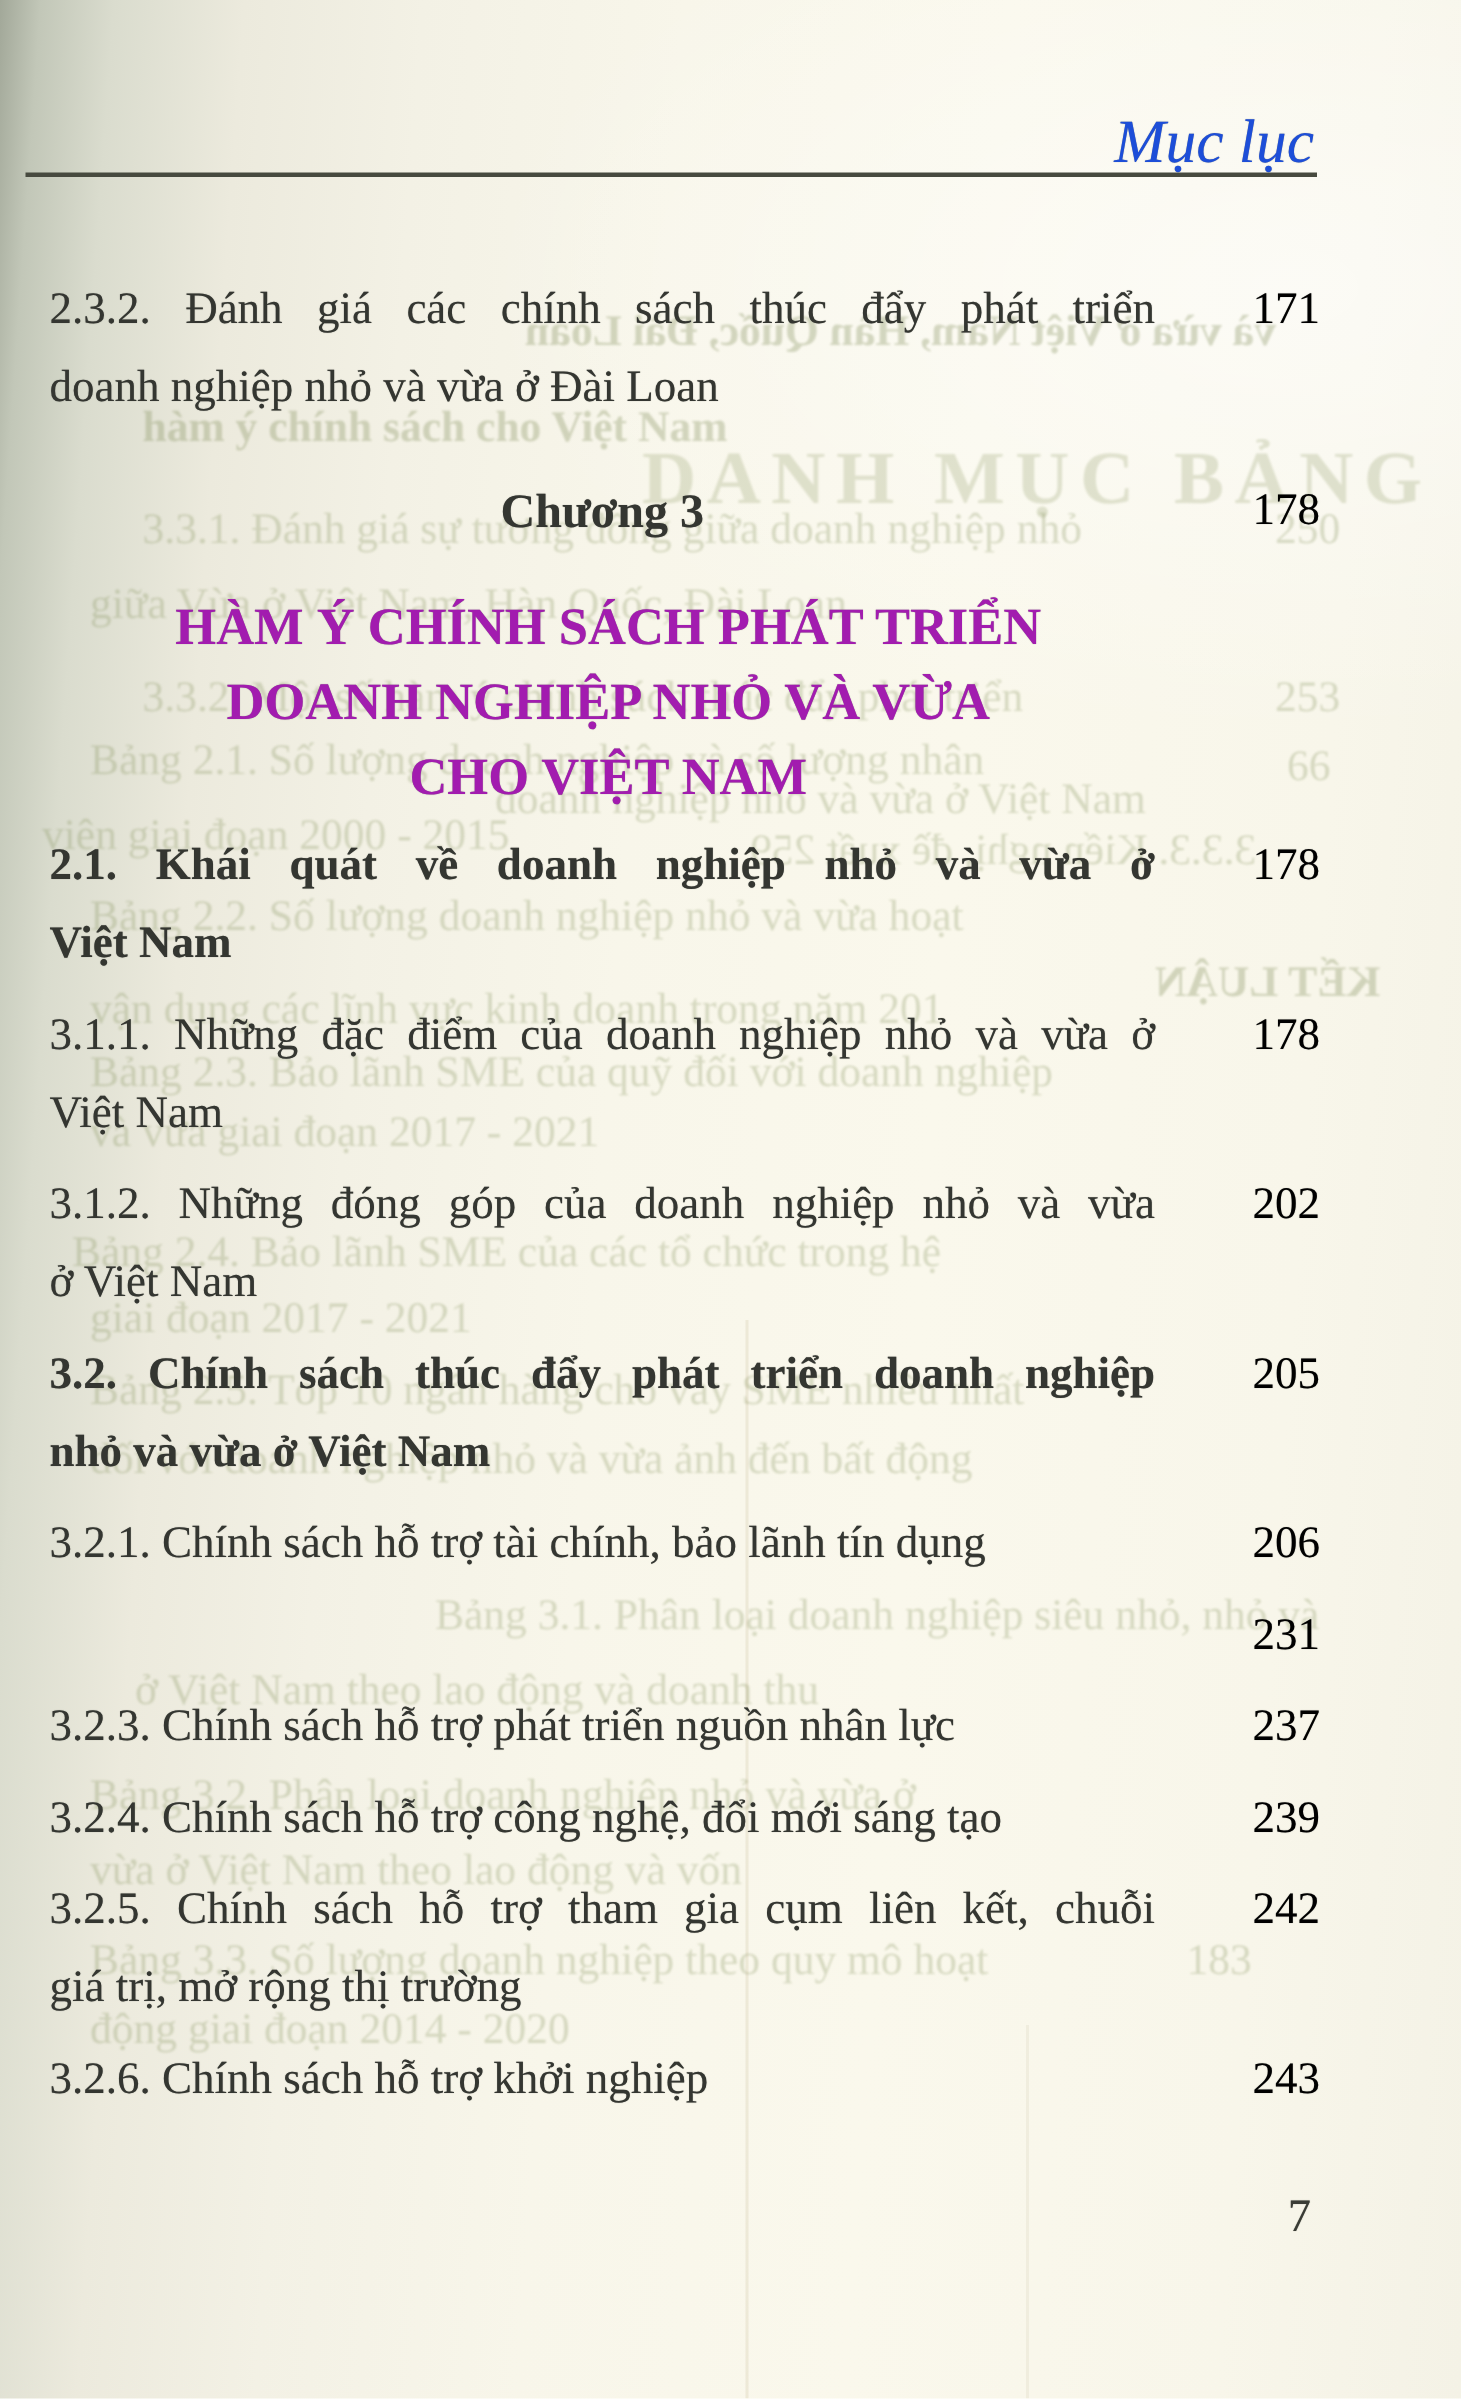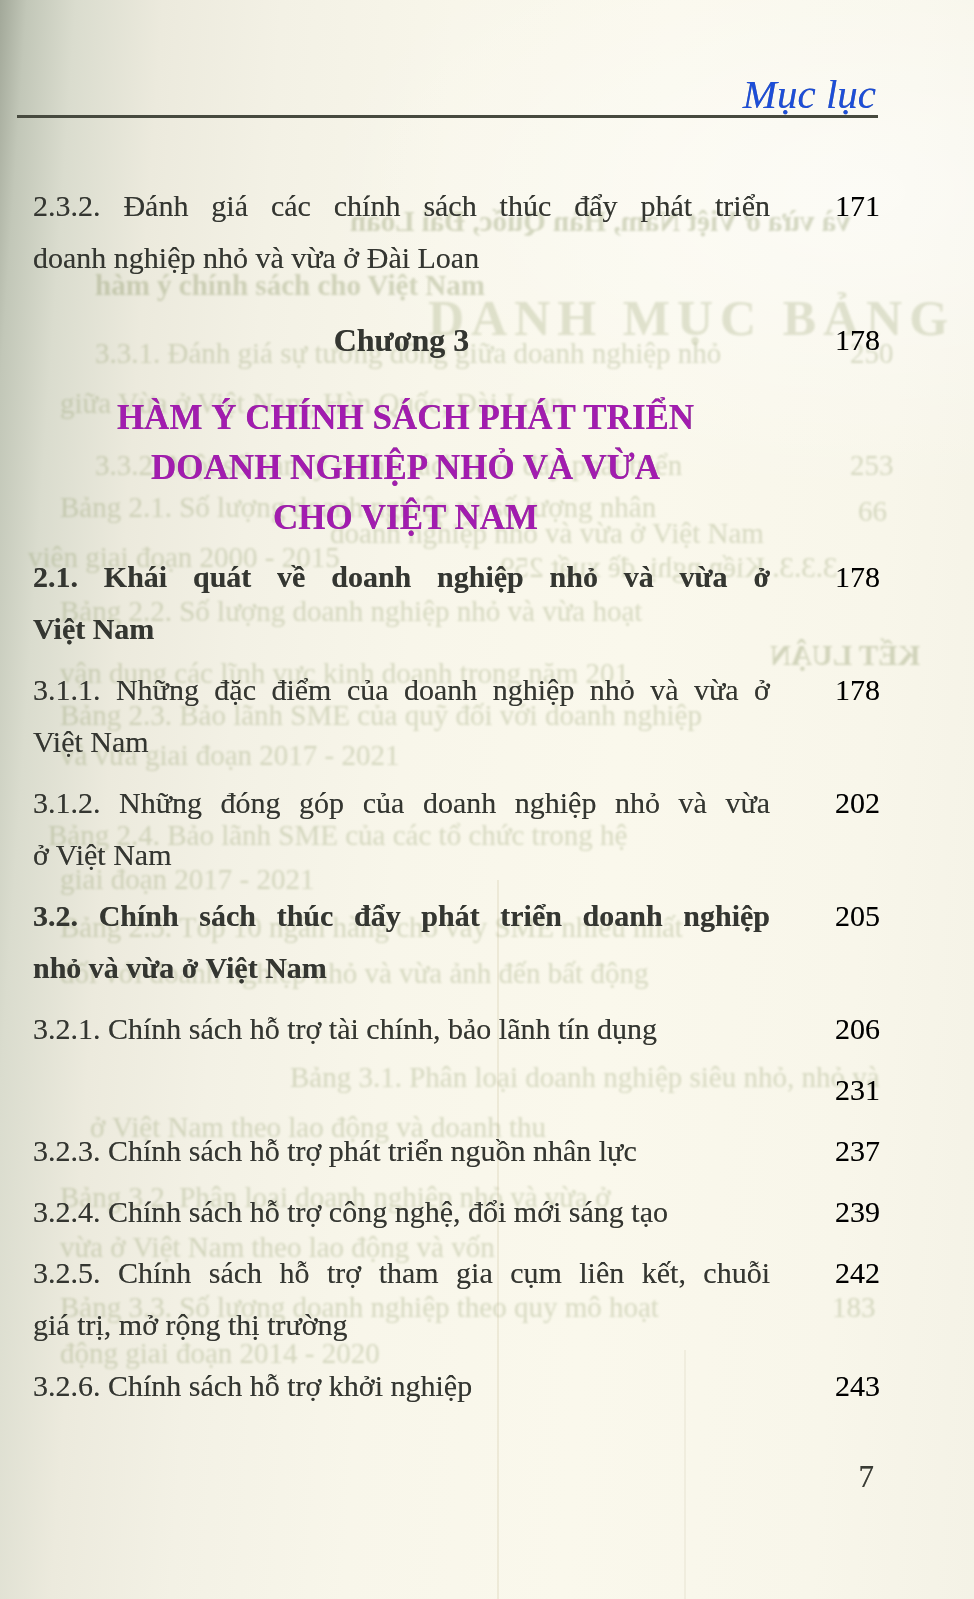--- a/index.html
+++ b/index.html
@@ -73,21 +73,21 @@
     <div class="g" style="top:740px;left:60px;">và vừa giai đoạn 2017 - 2021</div>
     <div class="g" style="top:820px;left:48px;">Bảng 2.4. Bảo lãnh SME của các tổ chức trong hệ</div>
     <div class="g" style="top:864px;left:60px;">giai đoạn 2017 - 2021</div>
     <div class="g" style="top:912px;left:60px;">Bảng 2.5. Tóp 10 ngân hàng cho vay SME nhiều nhất</div>
     <div class="g" style="top:958px;left:60px;">đối với doanh nghiệp nhỏ và vừa ảnh đến bất động</div>
     <div class="g" style="top:1062px;left:290px;">Bảng 3.1. Phân loại doanh nghiệp siêu nhỏ, nhỏ và</div>
     <div class="g" style="top:1112px;left:90px;">ở Việt Nam theo lao động và doanh thu</div>
     <div class="g" style="top:1182px;left:60px;">Bảng 3.2. Phân loại doanh nghiệp nhỏ và vừa ở</div>
     <div class="g" style="top:1232px;left:60px;">vừa ở Việt Nam theo lao động và vốn</div>
     <div class="g" style="top:1292px;left:60px;">Bảng 3.3. Số lượng doanh nghiệp theo quy mô hoạt</div>
-    <div class="g" style="top:1292px;left:832px;text-align:right;">183</div>
+    <div class="g" style="top:1292px;left:791px;text-align:right;">183</div>
     <div class="g" style="top:1338px;left:60px;">động giai đoạn 2014 - 2020</div>
     <div class="crease" style="left:497px;top:880px;height:719px;"></div>
     <div class="crease" style="left:684px;top:1350px;height:249px;opacity:.7;"></div>
   </div>
 
   <div class="content">
 
     <div class="running-head">
       <span class="head-title">Mục lục</span>
     </div>

